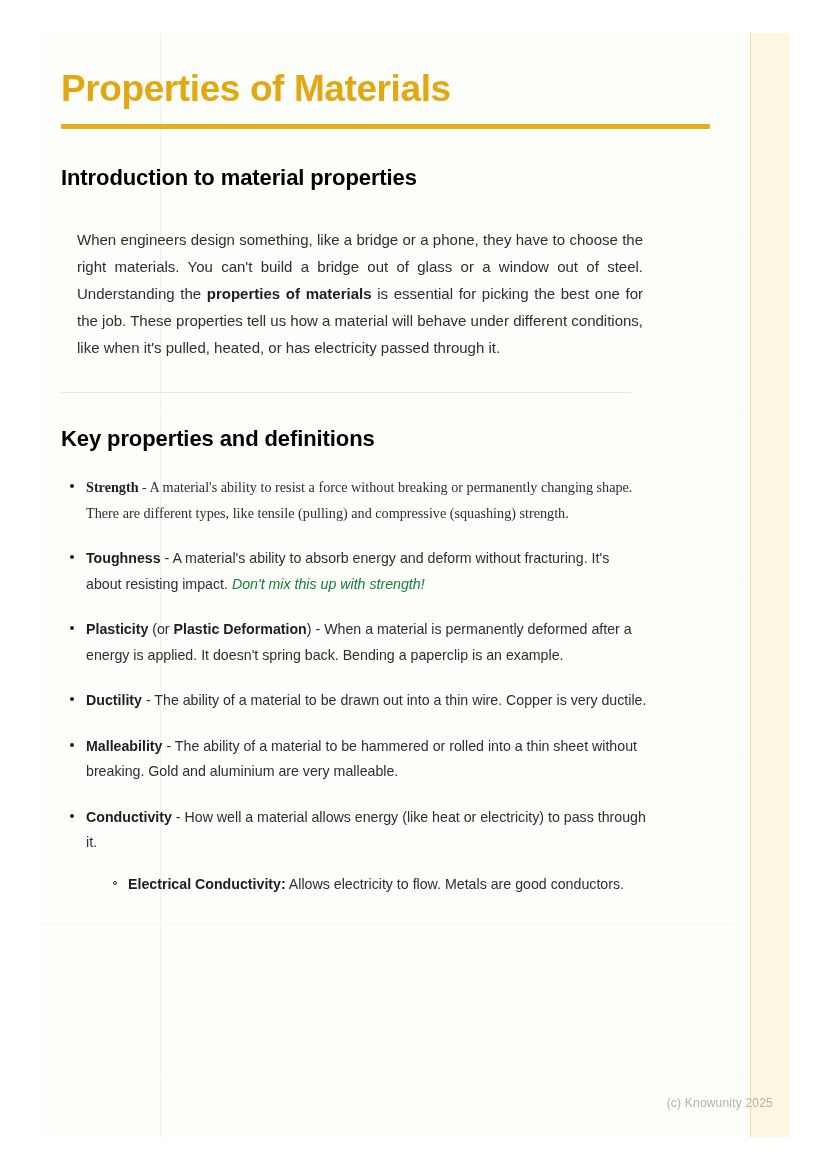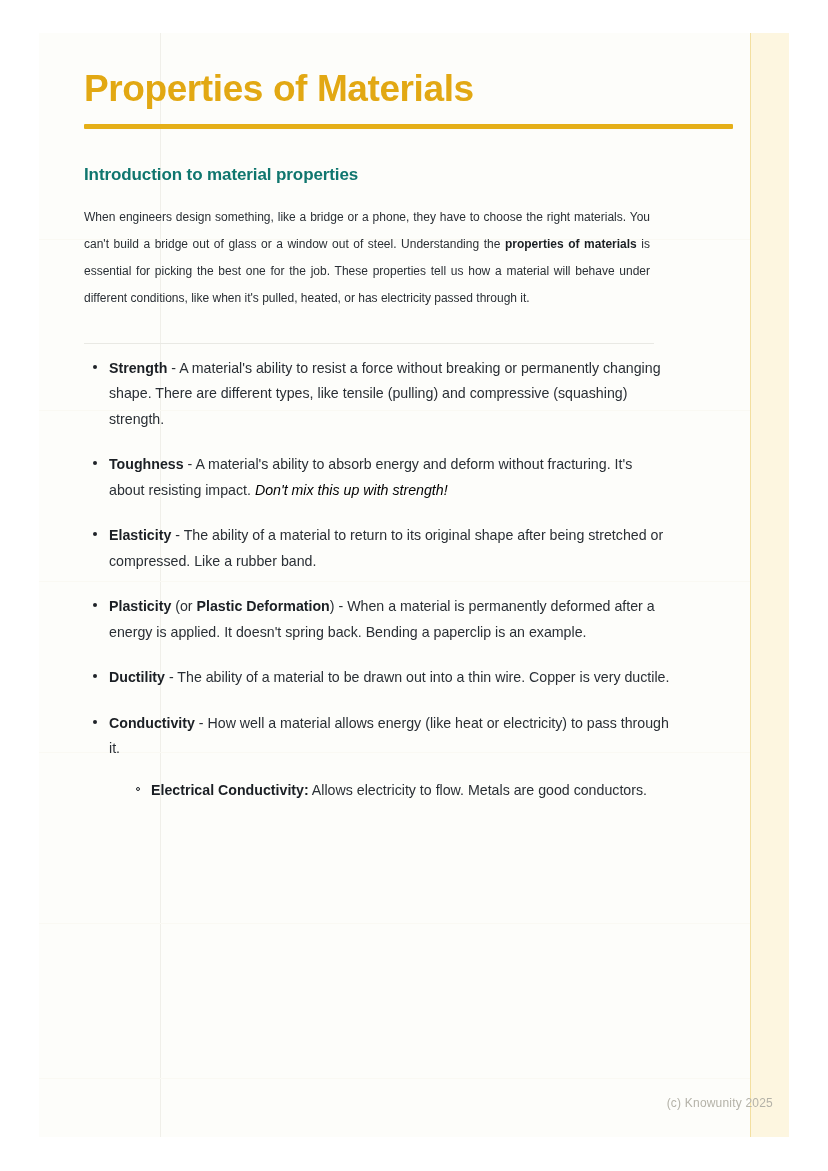--- a/index.html
+++ b/index.html
@@ -52,21 +52,21 @@
     position: absolute;
     left: 0;
     width: 750px;
     height: 1px;
     background: #faf9f3;
   }
 
   
   #content {
     position: absolute;
-    left: 45px;
+    left: 22px;
     top: 0;
     width: 680px;
     height: 1104px;
   }
 
   .doc-title {
     margin: 0;
     padding-top: 35px;
     font-size: 37px;
     font-weight: 700;
@@ -78,33 +78,33 @@
   .title-underline {
     margin-top: 15px;
     width: 649px;
     height: 5px;
     background: #e5af18;
     border-radius: 1px;
   }
 
   .section-heading {
     margin: 0;
-    font-size: 17px;
+    font-size: 22px;
     font-weight: 700;
     letter-spacing: -0.1px;
-    color: #0f766e;
+    color: #000000;
     line-height: 1.25;
   }
   .section-heading.intro { padding-top: 35px; }
   .section-heading.keyprops { padding-top: 32px; }
 
   .body-para {
-    margin: 0;
+    margin: 16px;
     padding-top: 18px;
-    font-size: 12px;
+    font-size: 15px;
     line-height: 27px;
     color: #2a2f35;
     text-align: justify;
     width: 566px;
   }
 
   .lead-para {
     margin: 0;
     padding-top: 18px;
     font-size: 14.2px;
@@ -128,21 +128,21 @@
   }
   ul.bullets > li {
     position: relative;
     padding-left: 25px;
     margin-top: 20px;
     font-size: 14.2px;
     line-height: 25.5px;
     color: #2a2f35;
     max-width: 562px;
   }
-  ul.bullets > li:first-child { margin-top: 12px; }
+  ul.bullets > li:first-child { margin-top: 23px; font-family: Liberation Serif, serif; }
 
   ul.bullets > li > .marker {
     position: absolute;
     left: 9px;
     top: 9px;
     width: 4px;
     height: 4px;
     border-radius: 50%;
     background: #1f2328;
   }
@@ -166,21 +166,21 @@
     top: 9px;
     width: 4px;
     height: 4px;
     border-radius: 50%;
     border: 1px solid #1f2328;
     box-sizing: border-box;
     background: transparent;
   }
 
   .term { font-weight: 700; color: #1b1f24; }
-  .note-italic { font-style: italic; color: #000000; }
+  .note-italic { font-style: italic; color: #15803d; }
 
   
   .footer-note {
     position: absolute;
     right: 16px;
     bottom: 27px;
     font-size: 12px;
     color: #b4b2a8;
     letter-spacing: 0.2px;
   }
@@ -206,45 +206,46 @@
     <h1 class="doc-title">Properties of Materials</h1>
 
     <div class="title-underline"></div>
 
     <h2 class="section-heading intro">Introduction to material properties</h2>
 
     <p class="body-para"><span>When engineers design something, like a bridge or a phone, they have to choose the right materials. You can't build a bridge out of glass or a window out of steel. Understanding the </span><span class="term">properties of materials</span><span> is essential for picking the best one for the job. These properties tell us how a material will behave under different conditions, like when it's pulled, heated, or has electricity passed through it.</span></p>
 
     <div class="divider"></div>
 
+    <h2 class="section-heading keyprops">Key properties and definitions</h2>
 
 
     <ul class="bullets">
 
       <li>
         <span class="marker"></span><span class="term">Strength</span><span> - A material's ability to resist a force without breaking or permanently changing shape. There are different types, like tensile (pulling) and compressive (squashing) strength.</span>
       </li>
 
 
       <li>
         <span class="marker"></span><span class="term">Toughness</span><span> - A material's ability to absorb energy and deform without fracturing. It's about resisting impact. </span><span class="note-italic">Don't mix this up with strength!</span>
       </li>
 
-      <li>
-        <span class="marker"></span><span class="term">Elasticity</span><span> - The ability of a material to return to its original shape after being stretched or compressed. Like a rubber band.</span>
-      </li>
 
       <li>
         <span class="marker"></span><span class="term">Plasticity</span><span> (or </span><span class="term">Plastic Deformation</span><span>) - When a material is permanently deformed after a energy is applied. It doesn't spring back. Bending a paperclip is an example.</span>
       </li>
 
       <li>
         <span class="marker"></span><span class="term">Ductility</span><span> - The ability of a material to be drawn out into a thin wire. Copper is very ductile.</span>
       </li>
 
+      <li>
+        <span class="marker"></span><span class="term">Malleability</span><span> - The ability of a material to be hammered or rolled into a thin sheet without breaking. Gold and aluminium are very malleable.</span>
+      </li>
 
       <li>
         <span class="marker"></span><span class="term">Conductivity</span><span> - How well a material allows energy (like heat or electricity) to pass through it.</span>
         <ul class="subbullets">
           <li>
             <span class="marker-hollow"></span><span class="term">Electrical Conductivity:</span><span> Allows electricity to flow. Metals are good conductors.</span>
           </li>
         </ul>
       </li>
 

